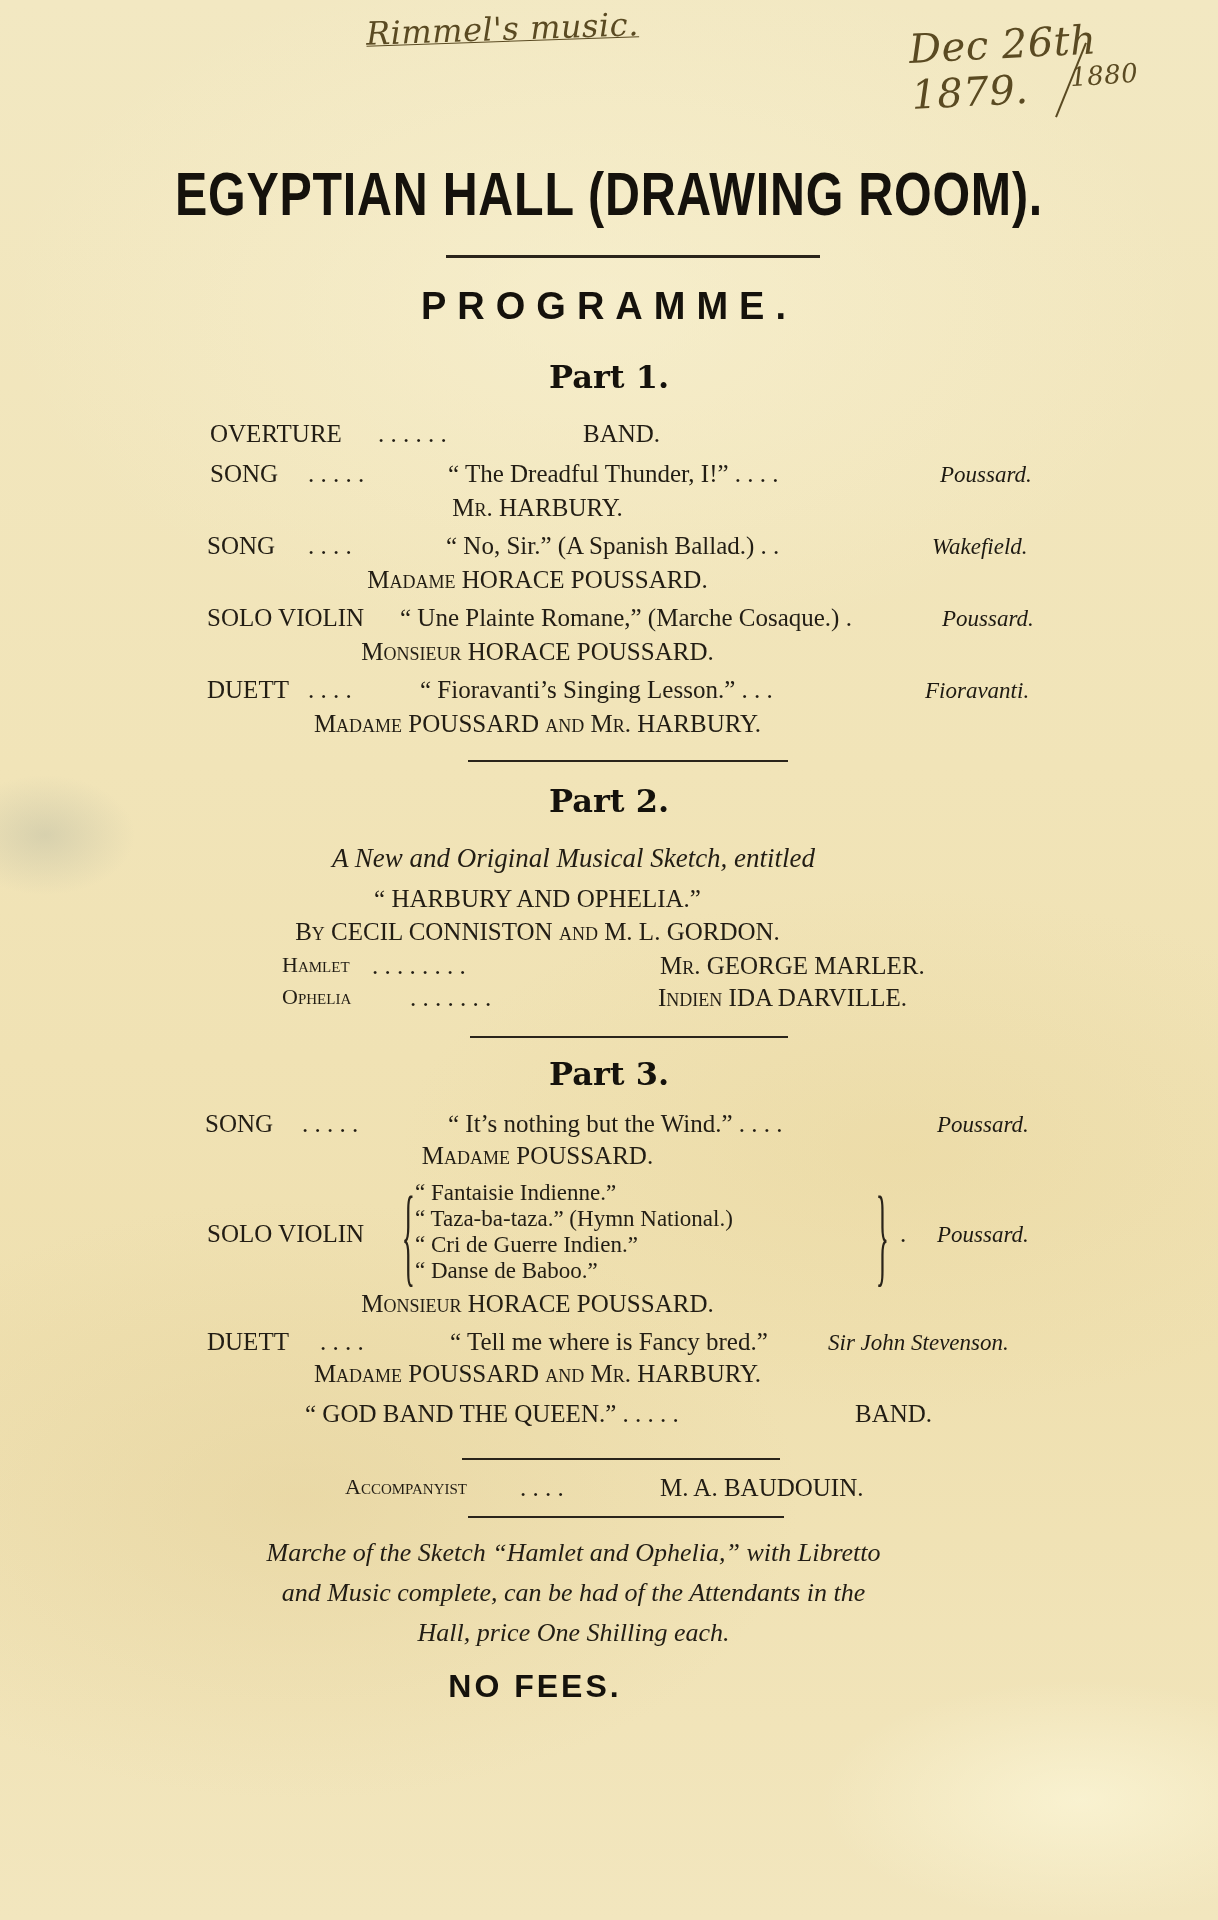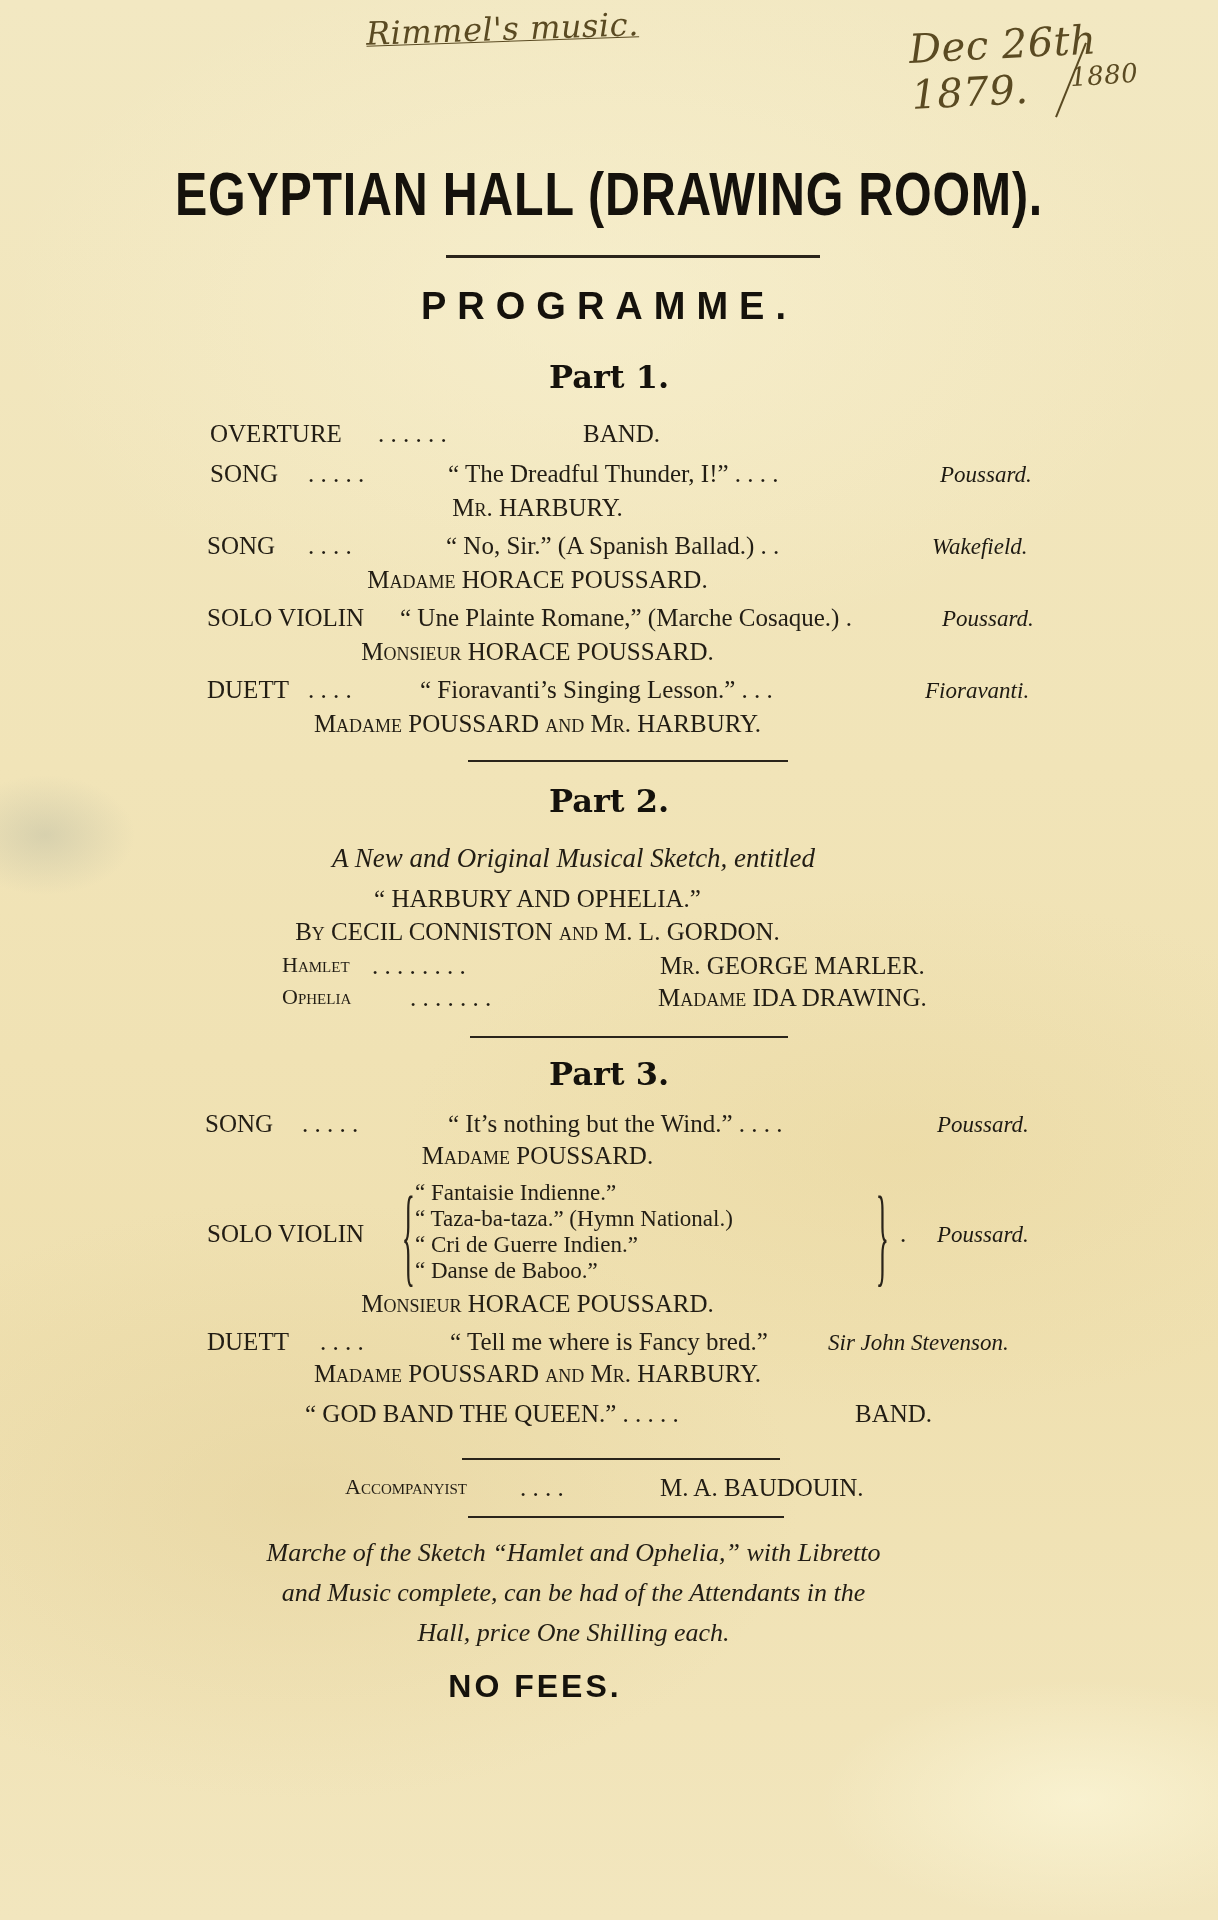--- a/index.html
+++ b/index.html
@@ -109,21 +109,21 @@
 <div class="center it" style="top:843px; font-size:27px;">A New and Original Musical Sketch, entitled</div>
 <div class="center" style="top:885px;">“ HARBURY AND OPHELIA.”</div>
 <div class="center sc" style="top:918px;">By CECIL CONNISTON and M. L. GORDON.</div>
 
 <div class="row sc" style="left:282px; top:952px; font-size:22px;">Hamlet</div>
 <div class="row" style="left:372px; top:952px;">. . . . . . . .</div>
 <div class="row sc" style="left:660px; top:952px;">Mr. GEORGE MARLER.</div>
 
 <div class="row sc" style="left:282px; top:984px; font-size:22px;">Ophelia</div>
 <div class="row" style="left:410px; top:984px;">. . . . . . .</div>
-<div class="row sc" style="left:658px; top:984px;">Madame IDA DRAWING.</div>
+<div class="row sc" style="left:658px; top:984px;">Indien IDA DARVILLE.</div>
 
 <div class="rule" style="left:470px; width:318px; top:1036px;"></div>
 
 <div class="part" style="top:1055px;">Part 3.</div>
 
 <div class="row" style="left:205px; top:1110px;">SONG</div>
 <div class="row" style="left:302px; top:1110px;">. . . . .</div>
 <div class="row" style="left:448px; top:1110px;">“ It’s nothing but the Wind.” . . . .</div>
 <div class="composer" style="left:937px; top:1112px;">Poussard.</div>
 <div class="center sc" style="top:1142px;">Madame POUSSARD.</div>

